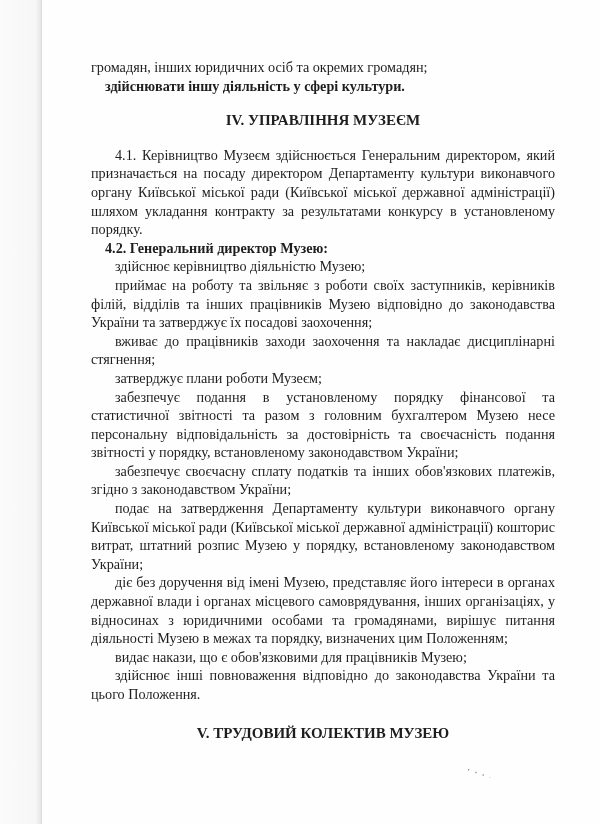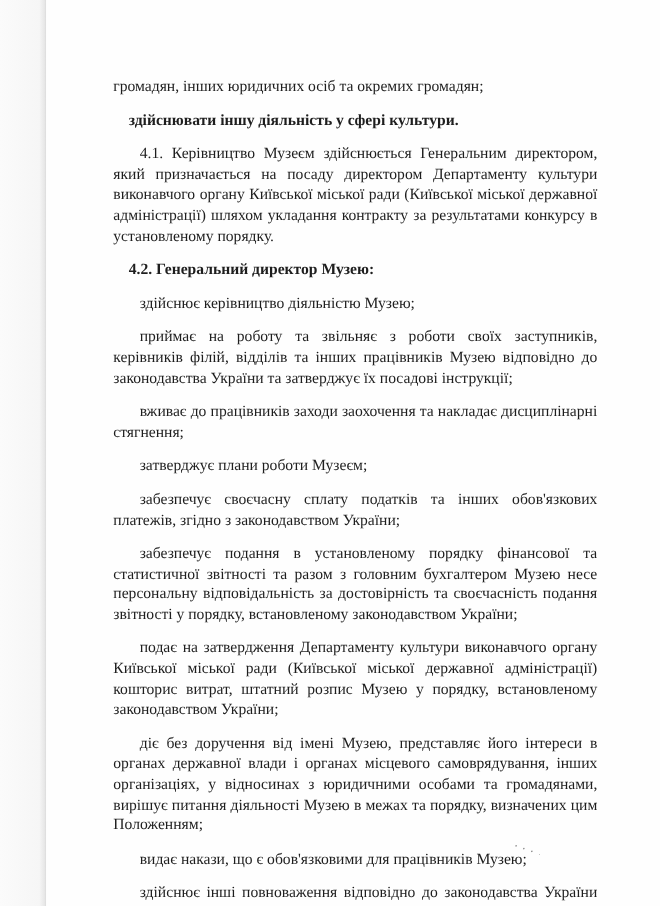--- a/index.html
+++ b/index.html
@@ -15,21 +15,21 @@
       background: linear-gradient(to right, #fbfbfb 0%, #f6f6f6 85%, #e6e6e6 97%, #d8d8d8 100%);
     }
     .page {
       position: absolute; left: 42px; top: 0; width: 558px; height: 824px;
       background: #fefefe;
     }
     .content {
       position: absolute; left: 91px; top: 58px; width: 464px;
       font-size: 14.2px; line-height: 18.6px;
     }
-    .p { text-align: justify; text-align-last: left; margin: 12px; }
+    .p { text-align: justify; text-align-last: left; margin: 0; }
     .ind { text-indent: 24px; }
     .ind2 { text-indent: 14px; font-weight: bold; }
     .heading {
       text-align: center; margin: 0;
       font-size: 15px;
     }
     .h4 { margin-top: 16px; margin-bottom: 16px; }
     .h5 { margin-top: 20px; margin-bottom: 14px; }
     .dots {
       position: absolute; left: 467px; top: 771px;
@@ -40,30 +40,31 @@
 </head>
 <body>
 
 <div class="page-shadow"></div>
 <div class="page"></div>
 
 <div class="content">
   <p class="p">громадян, інших юридичних осіб та окремих громадян;</p>
   <p class="p ind2">здійснювати іншу діяльність у сфері культури.</p>
 
+  <h2 class="heading h4">IV. УПРАВЛІННЯ МУЗЕЄМ</h2>
 
   <p class="p ind">4.1. Керівництво Музеєм здійснюється Генеральним директором, який призначається на посаду директором Департаменту культури виконавчого органу Київської міської ради (Київської міської державної адміністрації) шляхом укладання контракту за результатами конкурсу в установленому порядку.</p>
   <p class="p ind2">4.2. Генеральний директор Музею:</p>
 
   <p class="p ind">здійснює керівництво діяльністю Музею;</p>
-  <p class="p ind">приймає на роботу та звільняє з роботи своїх заступників, керівників філій, відділів та інших працівників Музею відповідно до законодавства України та затверджує їх посадові інструкції;</p>
+  <p class="p ind">приймає на роботу та звільняє з роботи своїх заступників, керівників філій, відділів та інших працівників Музею відповідно до законодавства України та затверджує їх посадові заохочення;</p>
   <p class="p ind">вживає до працівників заходи заохочення та накладає дисциплінарні стягнення;</p>
   <p class="p ind">затверджує плани роботи Музеєм;</p>
+  <p class="p ind">забезпечує подання в установленому порядку фінансової та статистичної звітності та разом з головним бухгалтером Музею несе персональну відповідальність за достовірність та своєчасність подання звітності у порядку, встановленому законодавством України;</p>
   <p class="p ind">забезпечує своєчасну сплату податків та інших обов'язкових платежів, згідно з законодавством України;</p>
-  <p class="p ind">забезпечує подання в установленому порядку фінансової та статистичної звітності та разом з головним бухгалтером Музею несе персональну відповідальність за достовірність та своєчасність подання звітності у порядку, встановленому законодавством України;</p>
   <p class="p ind">подає на затвердження Департаменту культури виконавчого органу Київської міської ради (Київської міської державної адміністрації) кошторис витрат, штатний розпис Музею у порядку, встановленому законодавством України;</p>
   <p class="p ind">діє без доручення від імені Музею, представляє його інтереси в органах державної влади і органах місцевого самоврядування, інших організаціях, у відносинах з юридичними особами та громадянами, вирішує питання діяльності Музею в межах та порядку, визначених цим Положенням;</p>
   <p class="p ind">видає накази, що є обов'язковими для працівників Музею;</p>
   <p class="p ind">здійснює інші повноваження відповідно до законодавства України та цього Положення.</p>
 
   <h2 class="heading h5">V. ТРУДОВИЙ КОЛЕКТИВ МУЗЕЮ</h2>
 
 </div>
 
 <div class="dots">• • • ·</div>

